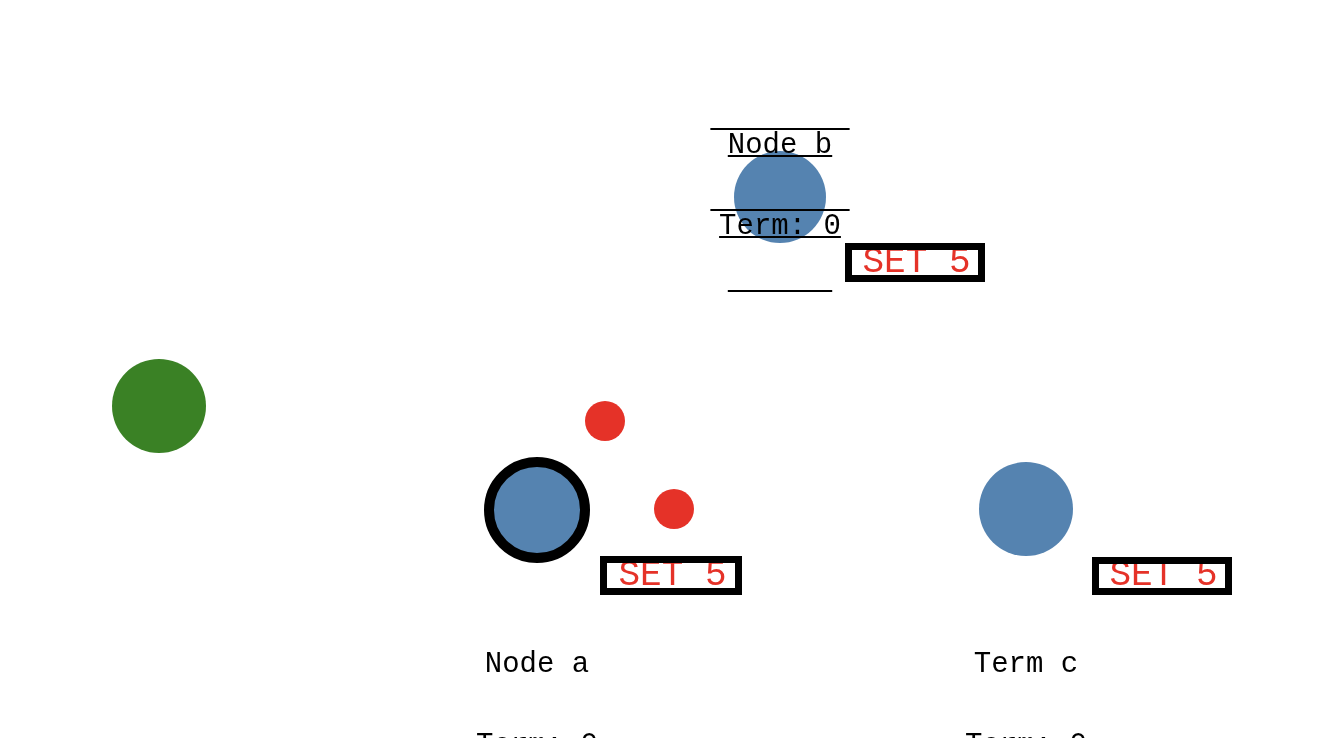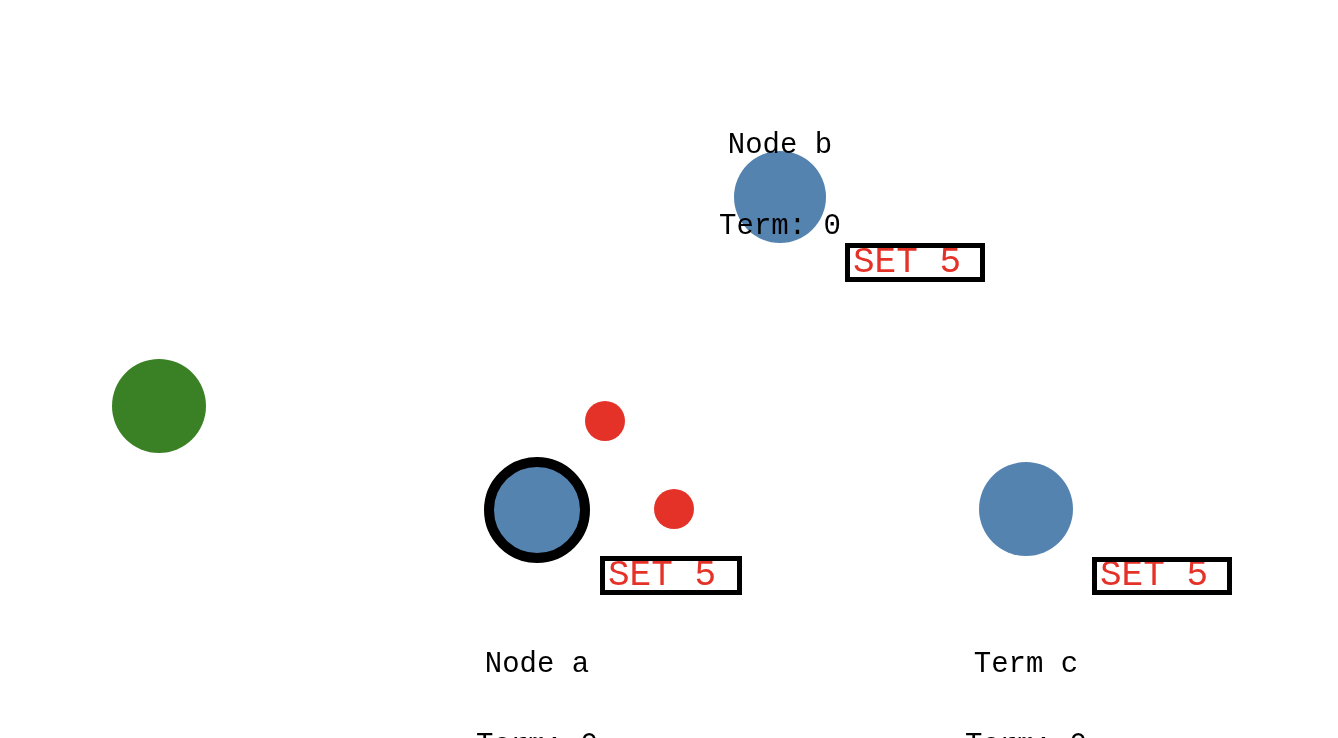--- a/index.html
+++ b/index.html
@@ -24,40 +24,41 @@
     text-align: center;
     color: #000000;
     font-size: 29px;
     line-height: 27px;
     white-space: pre;
   }
   .set-box {
     position: absolute;
     box-sizing: border-box;
     background: #ffffff;
-    border: 5px solid #14b8a6;
+    border: 7px solid #14b8a6;
     display: flex;
     align-items: center;
     overflow: hidden;
+    justify-content: center;
   }
   .set-text {
     font-size: 36px;
     line-height: 1;
     padding-left: 3px;
     white-space: pre;
   }
 </style>
 </head>
 <body>
 
 <div id="scene" style="width: 1338px; height: 738px; background: rgb(255, 255, 255);">
 
     <div class="node-parts">
       <div class="circle node-circle" style="height: 92px; width: 92px; left: 734px; top: 151px; background: rgb(85, 131, 176);"></div>
-      <div class="node-label" style="left: 780px; top: 78px; color: rgb(0, 0, 0);">
+      <div class="node-label" style="left: 780px; top: 78px; color: rgb(0, 0, 0); text-decoration: underline;">
         <div class="label-line name-line">Node b</div>
         <div class="label-line term-line">Term: 0</div>
       </div>
       <div class="set-box" style="left: 845px; top: 243px; width: 140px; height: 39px; border-color: rgb(0, 0, 0); background: rgb(255, 255, 255);">
         <span class="set-text" style="color: rgb(229, 50, 40);">SET 5</span>
       </div>
     </div>
 
     <div class="node-parts">
       <div class="circle node-circle" style="height: 86px; width: 86px; left: 484px; top: 457px; background: rgb(85, 131, 176); border: 10px solid rgb(0, 0, 0);"></div>

